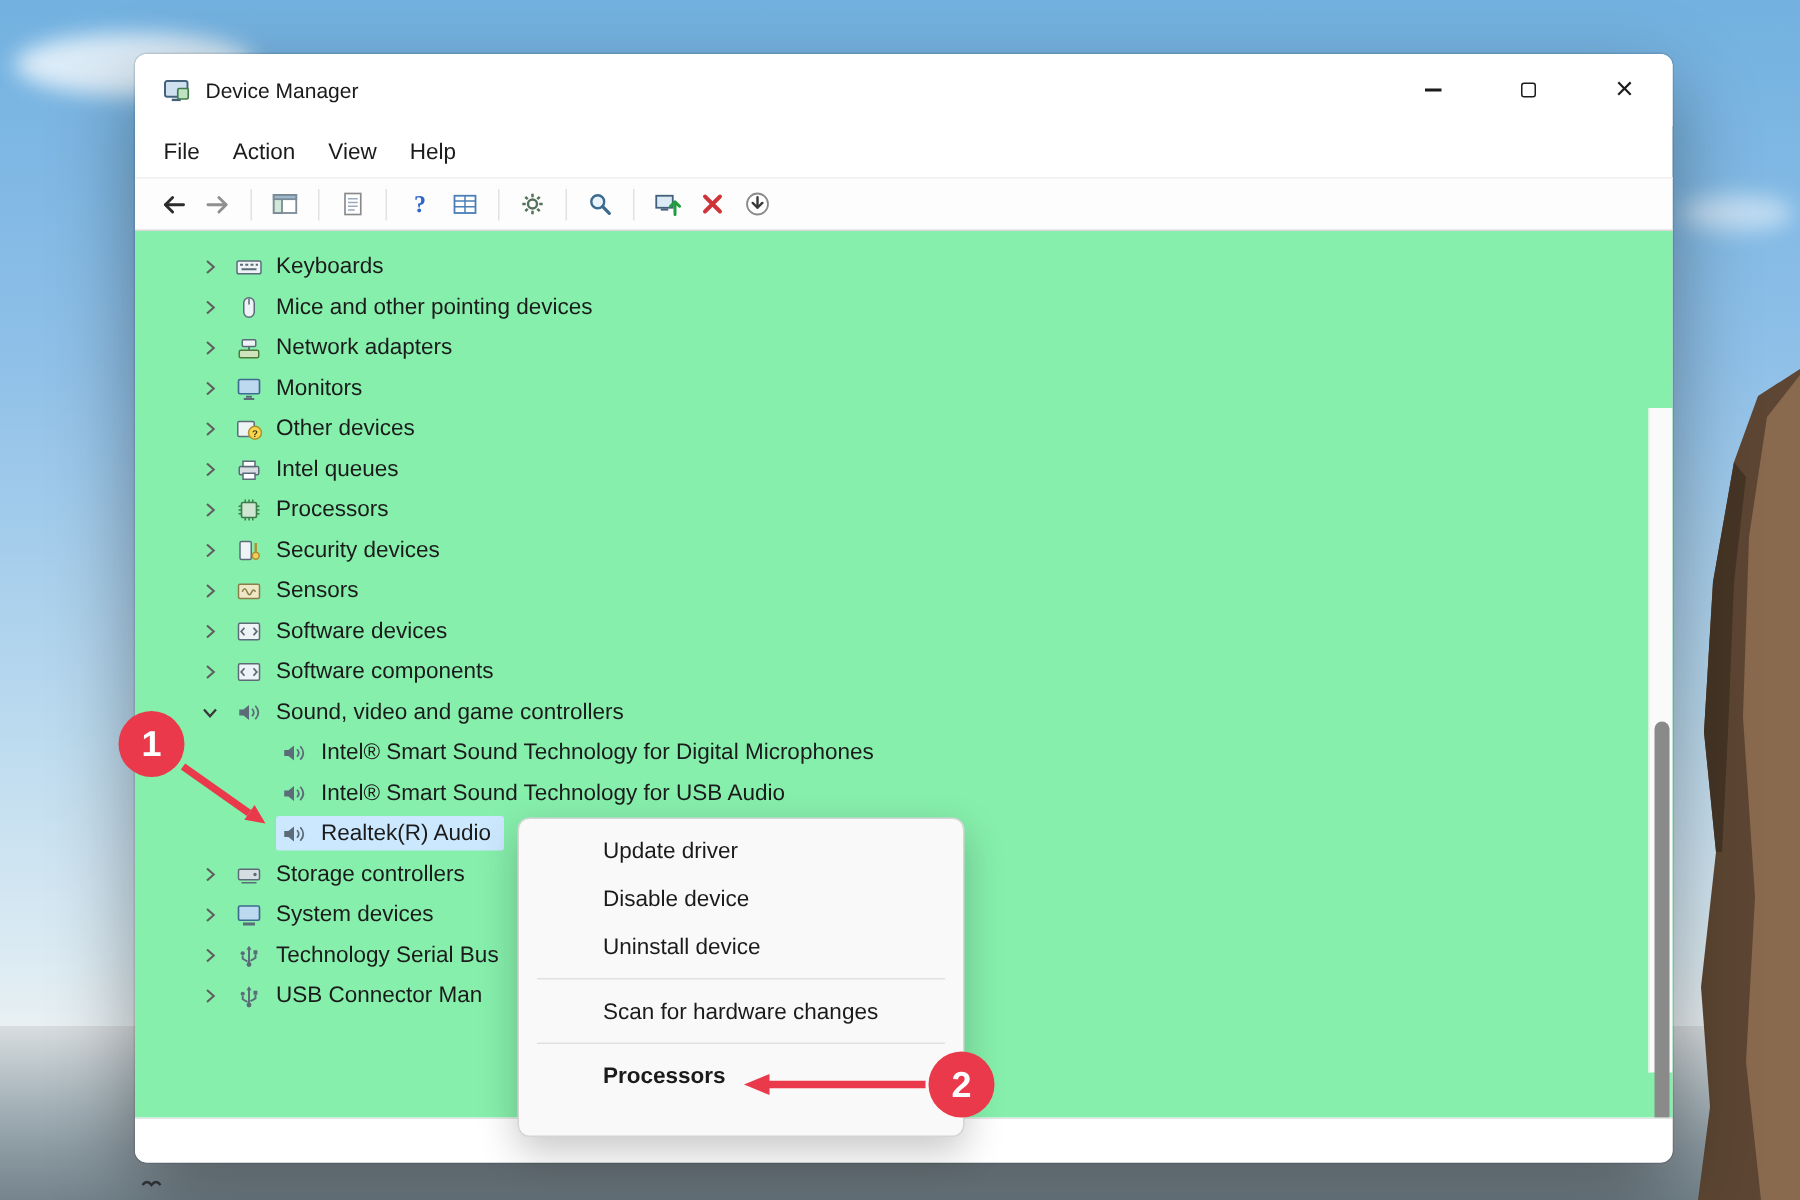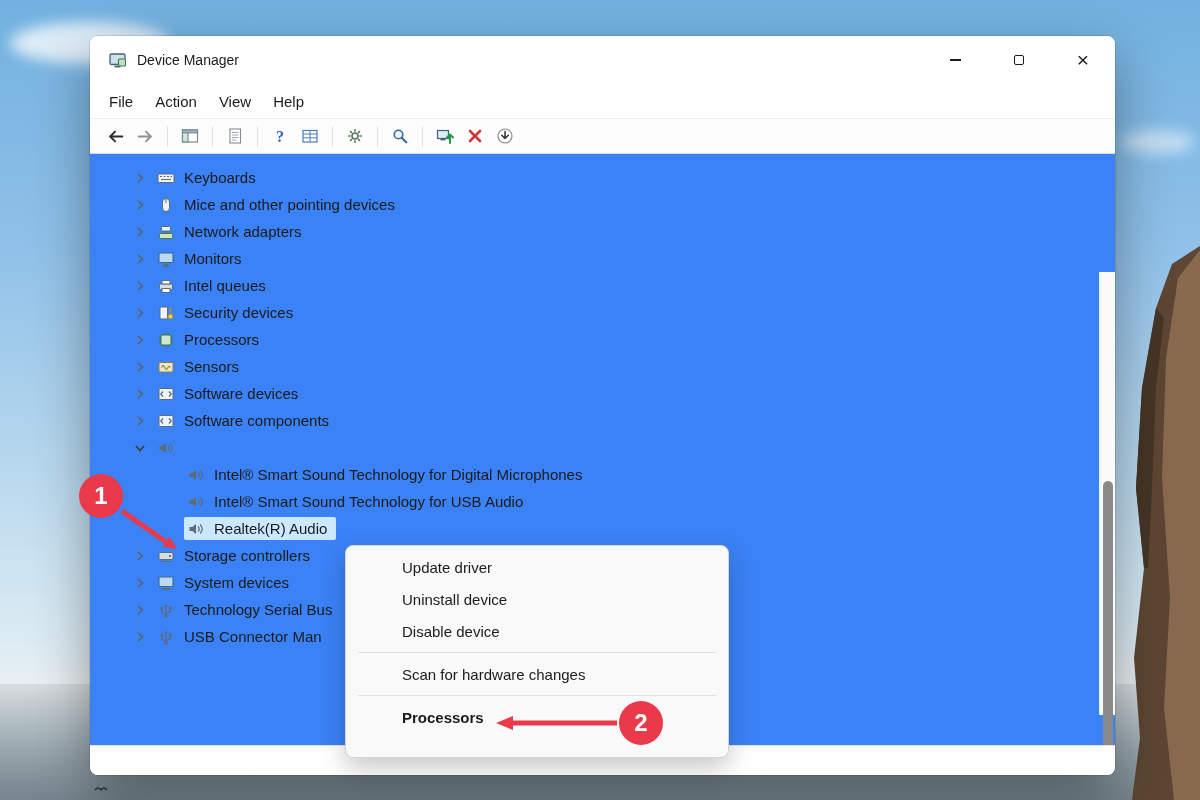--- a/index.html
+++ b/index.html
@@ -40,21 +40,21 @@
   .menu-item { padding:4px 11px; font-size:15px; color:#1b1b1b; border-radius:4px;text-align:right; }
 
   .toolbar { height:36px; display:flex; align-items:center; padding:0 10px;
     background:#fdfdfd; border-top:1px solid #f0f0f0; border-bottom:1px solid #d8d8d8; }
   .tb-btn { width:30px; height:28px; display:flex; align-items:center;
     justify-content:center; border-radius:4px; }
   .tb-ic { display:flex; }
   .tb-sep { width:1px; height:21px; background:#e2e2e2; margin:0 7px; flex:none; }
 
   .client { position:absolute; left:0; right:0; top:118px; bottom:30px;
-    background:#3b82f6; overflow:hidden; }
+    background:#86efac; overflow:hidden; }
   .tree { position:absolute; left:0; right:16px; top:10px; bottom:0; }
   .tree-row { height:27px; display:flex; align-items:center;
     font-size:15px; color:#1b1b1b; white-space:nowrap; }
   .chev { width:20px; height:20px; margin-left:40px; flex:none;
     display:flex; align-items:center; justify-content:center; }
   .tree-row.child .chev { visibility:hidden; margin-left:70px; }
   .row-body { display:flex; align-items:center; margin-left:4px;
     padding:3px 9px 3px 3px; border-radius:2px; }
   .tree-row.selected .row-body { background:#cce8ff; }
   .dev-icon { width:18px; height:16px; flex:none; display:flex; }
@@ -62,21 +62,21 @@
 
   .scrollbar { position:absolute; top:118px; bottom:30px; right:0; width:16px;
     background:#fafafa; border-left:1px solid #f0f0f0; }
   .thumb { position:absolute; left:3px; width:10px; top:209px; height:327px;
     background:#8a8a8a; border-radius:5px; }
 
   .footer { position:absolute; left:0; right:0; bottom:0; height:30px;
     background:#fff; border-top:1px solid #e4e4e4; border-radius:0 0 8px 8px; }
 
   
-  .context-menu { position:absolute; left:345px; top:545px; width:384px;
+  .context-menu { position:absolute; left:345px; top:545px; width:298px;
     background:#f9f9f9; border:1px solid #d5d5d5; border-radius:8px;
     padding:5px 0 24px; z-index:20;
     box-shadow:0 10px 26px rgba(0,0,0,.22); }
   .cm-item { height:32px; display:flex; align-items:center; padding-left:56px;
     font-size:15px; color:#1b1b1b; }
   .cm-item.bold { font-weight:700; }
   .cm-sep { height:1px; background:#e1e1e1; margin:5px 12px; }
 
   
   .annotations { position:absolute; left:0; top:0; z-index:50; pointer-events:none; }
@@ -300,70 +300,87 @@
         </div>
         <div class="tree-row">
           <span class="chev">
             <svg width="12" height="12" viewBox="0 0 12 12">
               <path d="M4 2l4.5 4L4 10" fill="none" stroke="#5f5f5f" stroke-width="1.4"></path>
             </svg>
           </span>
           <span class="row-body">
             <span class="dev-icon">
               <svg width="18" height="16" viewBox="0 0 18 16">
+                <rect x="1.5" y="3" width="11" height="10" rx="1" fill="#eef3f6" stroke="#5b6b78" stroke-width="1"></rect>
+                <circle cx="13" cy="10.5" r="4.3" fill="#f8d64e" stroke="#b08f2e" stroke-width="1"></circle>
+                <text x="13" y="13" font-size="6.5" font-weight="bold" text-anchor="middle" fill="#4a3a10" font-family="Liberation Sans, sans-serif">?</text>
+              </svg>
+            </span>
+            <span class="tree-label">Other devices</span>
+          </span>
+        </div>
+        <div class="tree-row">
+          <span class="chev">
+            <svg width="12" height="12" viewBox="0 0 12 12">
+              <path d="M4 2l4.5 4L4 10" fill="none" stroke="#5f5f5f" stroke-width="1.4"></path>
+            </svg>
+          </span>
+          <span class="row-body">
+            <span class="dev-icon">
+              <svg width="18" height="16" viewBox="0 0 18 16">
                 <rect x="2.5" y="6" width="13" height="5.5" rx="1" fill="#d7dee2" stroke="#5b6b78" stroke-width="1"></rect>
                 <rect x="5" y="2.5" width="8" height="3.5" fill="#fff" stroke="#5b6b78" stroke-width="1"></rect>
                 <rect x="5" y="10.5" width="8" height="4" fill="#fff" stroke="#5b6b78" stroke-width="1"></rect>
               </svg>
             </span>
             <span class="tree-label">Intel queues</span>
           </span>
         </div>
         <div class="tree-row">
           <span class="chev">
             <svg width="12" height="12" viewBox="0 0 12 12">
               <path d="M4 2l4.5 4L4 10" fill="none" stroke="#5f5f5f" stroke-width="1.4"></path>
             </svg>
           </span>
           <span class="row-body">
             <span class="dev-icon">
               <svg width="18" height="16" viewBox="0 0 18 16">
+                <rect x="4" y="3" width="10" height="10" rx="1" fill="#cfe6d2" stroke="#3f7a4a" stroke-width="1.1"></rect>
+                <path d="M6.5 3V1M9 3V1M11.5 3V1M6.5 15v-2M9 15v-2M11.5 15v-2M4 5.5H2M4 8H2M4 10.5H2M16 5.5h-2M16 8h-2M16 10.5h-2" stroke="#3f7a4a" stroke-width="1"></path>
+              </svg>
+            </span>
+            <span class="tree-label">Processors</span>
+          </span>
+        </div>
+        <div class="tree-row">
+          <span class="chev">
+            <svg width="12" height="12" viewBox="0 0 12 12">
+              <path d="M4 2l4.5 4L4 10" fill="none" stroke="#5f5f5f" stroke-width="1.4"></path>
+            </svg>
+          </span>
+          <span class="row-body">
+            <span class="dev-icon">
+              <svg width="18" height="16" viewBox="0 0 18 16">
                 <rect x="3" y="2" width="7.5" height="12" rx="1" fill="#eef3f6" stroke="#5b6b78" stroke-width="1"></rect>
                 <path d="M13.5 3v6.5" stroke="#b08f2e" stroke-width="1.6"></path>
                 <circle cx="13.5" cy="11.5" r="2.3" fill="#f2cf5b" stroke="#b08f2e" stroke-width="1"></circle>
               </svg>
             </span>
             <span class="tree-label">Security devices</span>
           </span>
         </div>
         <div class="tree-row">
           <span class="chev">
             <svg width="12" height="12" viewBox="0 0 12 12">
               <path d="M4 2l4.5 4L4 10" fill="none" stroke="#5f5f5f" stroke-width="1.4"></path>
             </svg>
           </span>
           <span class="row-body">
             <span class="dev-icon">
               <svg width="18" height="16" viewBox="0 0 18 16">
-                <rect x="4" y="3" width="10" height="10" rx="1" fill="#cfe6d2" stroke="#3f7a4a" stroke-width="1.1"></rect>
-                <path d="M6.5 3V1M9 3V1M11.5 3V1M6.5 15v-2M9 15v-2M11.5 15v-2M4 5.5H2M4 8H2M4 10.5H2M16 5.5h-2M16 8h-2M16 10.5h-2" stroke="#3f7a4a" stroke-width="1"></path>
-              </svg>
-            </span>
-            <span class="tree-label">Processors</span>
-          </span>
-        </div>
-        <div class="tree-row">
-          <span class="chev">
-            <svg width="12" height="12" viewBox="0 0 12 12">
-              <path d="M4 2l4.5 4L4 10" fill="none" stroke="#5f5f5f" stroke-width="1.4"></path>
-            </svg>
-          </span>
-          <span class="row-body">
-            <span class="dev-icon">
-              <svg width="18" height="16" viewBox="0 0 18 16">
                 <rect x="2" y="3.5" width="14" height="9.5" rx="1" fill="#efe8c8" stroke="#8a7d46" stroke-width="1"></rect>
                 <path d="M4.5 8.5q1.6-4 3.2 0t3.2 0q1-2.4 2.4 0" stroke="#8a7d46" stroke-width="1.1" fill="none"></path>
               </svg>
             </span>
             <span class="tree-label">Sensors</span>
           </span>
         </div>
         <div class="tree-row">
           <span class="chev">
             <svg width="12" height="12" viewBox="0 0 12 12">
@@ -402,20 +419,21 @@
               <path d="M2 4l4 4.5L10 4" fill="none" stroke="#3a3a3a" stroke-width="1.6"></path>
             </svg>
           </span>
           <span class="row-body">
             <span class="dev-icon">
               <svg width="18" height="16" viewBox="0 0 18 16">
                 <path d="M2.5 6h2.8L9 3v10l-3.7-3H2.5z" fill="#5b6b78"></path>
                 <path d="M11 5.5q2.4 2.5 0 5M13.2 3.5q4 4.5 0 9" stroke="#5b6b78" stroke-width="1.2" fill="none"></path>
               </svg>
             </span>
+            <span class="tree-label">Sound, video and game controllers</span>
           </span>
         </div>
         <div class="tree-row child">
           <span class="chev"></span>
           <span class="row-body">
             <span class="dev-icon">
               <svg width="18" height="16" viewBox="0 0 18 16">
                 <path d="M2.5 6h2.8L9 3v10l-3.7-3H2.5z" fill="#5b6b78"></path>
                 <path d="M11 5.5q2.4 2.5 0 5M13.2 3.5q4 4.5 0 9" stroke="#5b6b78" stroke-width="1.2" fill="none"></path>
               </svg>
@@ -524,22 +542,22 @@
     <div class="scrollbar">
       <div class="thumb"></div>
     </div>
   </div>
 
   <div class="footer"></div>
 </div>
 
 <div class="context-menu">
     <div class="cm-item">Update driver</div>
+    <div class="cm-item">Disable device</div>
     <div class="cm-item">Uninstall device</div>
-    <div class="cm-item">Disable device</div>
     <div class="cm-sep"></div>
     <div class="cm-item">Scan for hardware changes</div>
     <div class="cm-sep"></div>
     <div class="cm-item bold">Processors</div>
   </div>
 
 <svg class="annotations" width="1200" height="800" viewBox="0 0 1200 800">
   <g>
     <line class="annot-stroke" x1="122" y1="511" x2="166" y2="542" stroke="#e9394a" stroke-width="5"></line>
     <polygon class="annot-fill" points="177,549 162.9,546.5 169.7,536.7" fill="#e9394a"></polygon>

